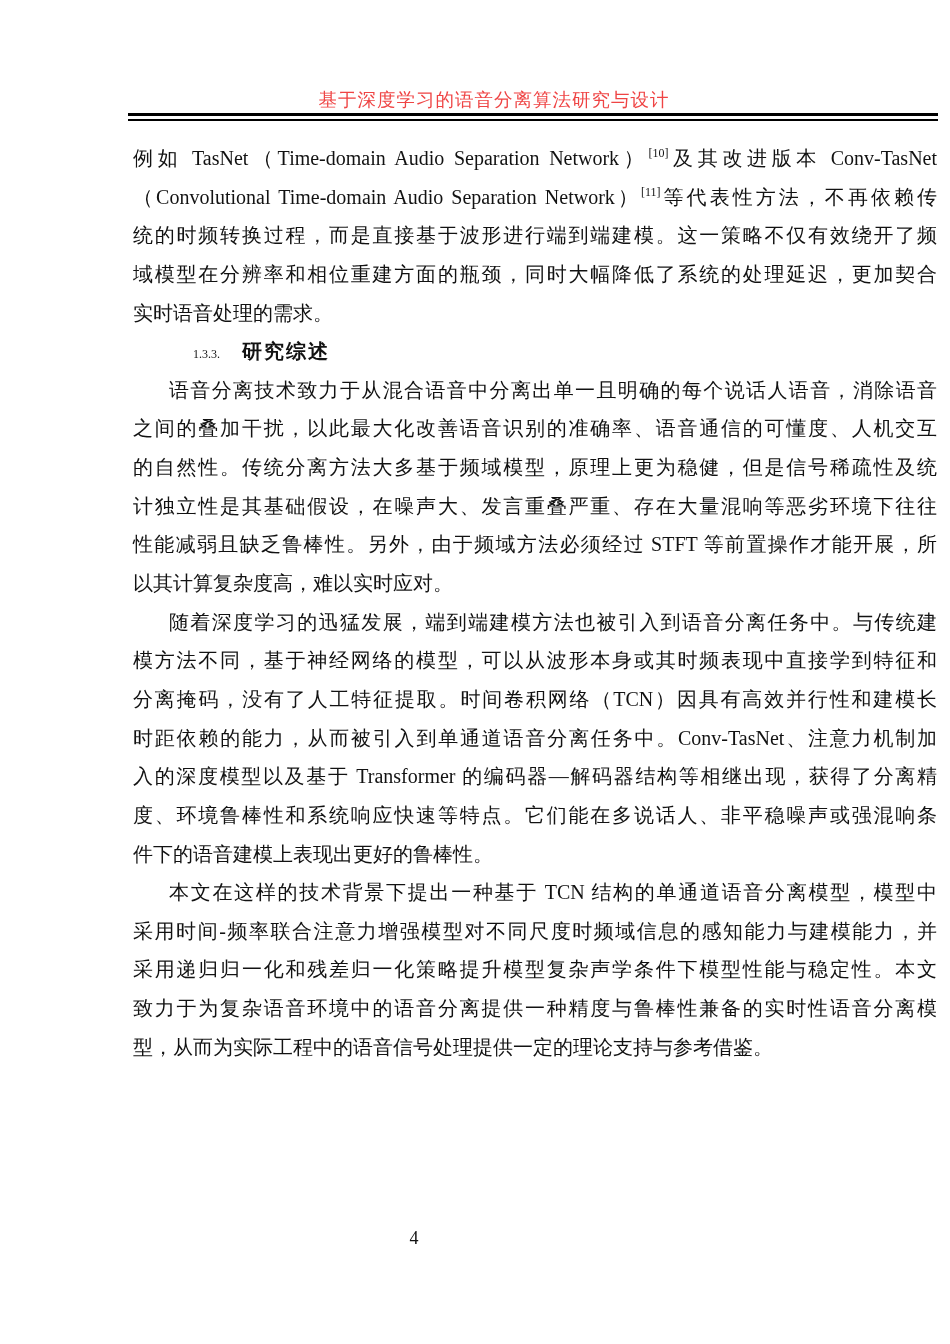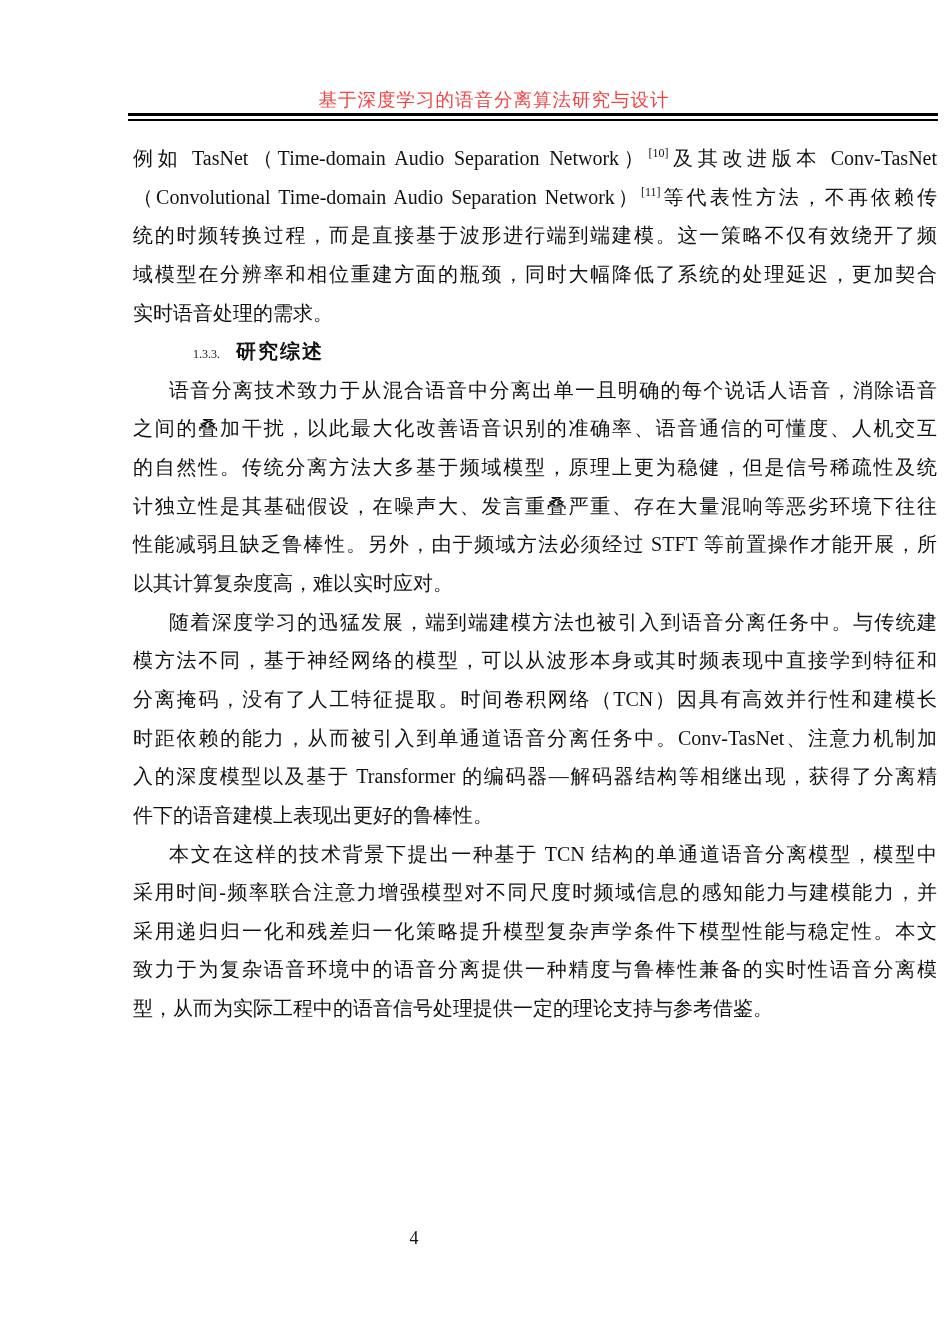--- a/index.html
+++ b/index.html
@@ -49,21 +49,21 @@
     height: 38.65px;
     line-height: 38.65px;
     padding-left: 60px;
     text-align: left;
   }
   .heading-number { font-size: 12px; }
   .heading-title {
     font-family: Liberation Mono, monospace;
     font-weight: bold;
     font-size: 20px;
-    margin-left: 16px;
+    margin-left: 22px;
     letter-spacing: 2px;
   }
   sup.cite {
     font-size: 12px;
     line-height: 0;
     vertical-align: super;
   }
   .page-number {
     position: absolute;
     top: 1228px; left: 399px;
@@ -90,20 +90,21 @@
     <div class="line"><span>之间的叠加干扰，以此最大化改善语音识别的准确率、语音通信的可懂度、人机交互</span></div>
     <div class="line"><span>的自然性。传统分离方法大多基于频域模型，原理上更为稳健，但是信号稀疏性及统</span></div>
     <div class="line"><span>计独立性是其基础假设，在噪声大、发言重叠严重、存在大量混响等恶劣环境下往往</span></div>
     <div class="line"><span>性能减弱且缺乏鲁棒性。另外，由于频域方法必须经过 STFT 等前置操作才能开展，所</span></div>
     <div class="line last"><span>以其计算复杂度高，难以实时应对。</span></div>
     <div class="line indent"><span>随着深度学习的迅猛发展，端到端建模方法也被引入到语音分离任务中。与传统建</span></div>
     <div class="line"><span>模方法不同，基于神经网络的模型，可以从波形本身或其时频表现中直接学到特征和</span></div>
     <div class="line"><span>分离掩码，没有了人工特征提取。时间卷积网络（TCN）因具有高效并行性和建模长</span></div>
     <div class="line"><span>时距依赖的能力，从而被引入到单通道语音分离任务中。Conv-TasNet、注意力机制加</span></div>
     <div class="line"><span>入的深度模型以及基于 Transformer 的编码器—解码器结构等相继出现，获得了分离精</span></div>
+    <div class="line"><span>度、环境鲁棒性和系统响应快速等特点。它们能在多说话人、非平稳噪声或强混响条</span></div>
     <div class="line last"><span>件下的语音建模上表现出更好的鲁棒性。</span></div>
     <div class="line indent"><span>本文在这样的技术背景下提出一种基于 TCN 结构的单通道语音分离模型，模型中</span></div>
     <div class="line"><span>采用时间-频率联合注意力增强模型对不同尺度时频域信息的感知能力与建模能力，并</span></div>
     <div class="line"><span>采用递归归一化和残差归一化策略提升模型复杂声学条件下模型性能与稳定性。本文</span></div>
     <div class="line"><span>致力于为复杂语音环境中的语音分离提供一种精度与鲁棒性兼备的实时性语音分离模</span></div>
     <div class="line last"><span>型，从而为实际工程中的语音信号处理提供一定的理论支持与参考借鉴。</span></div>
   </div>
 
 <div class="page-number">4</div>
 

